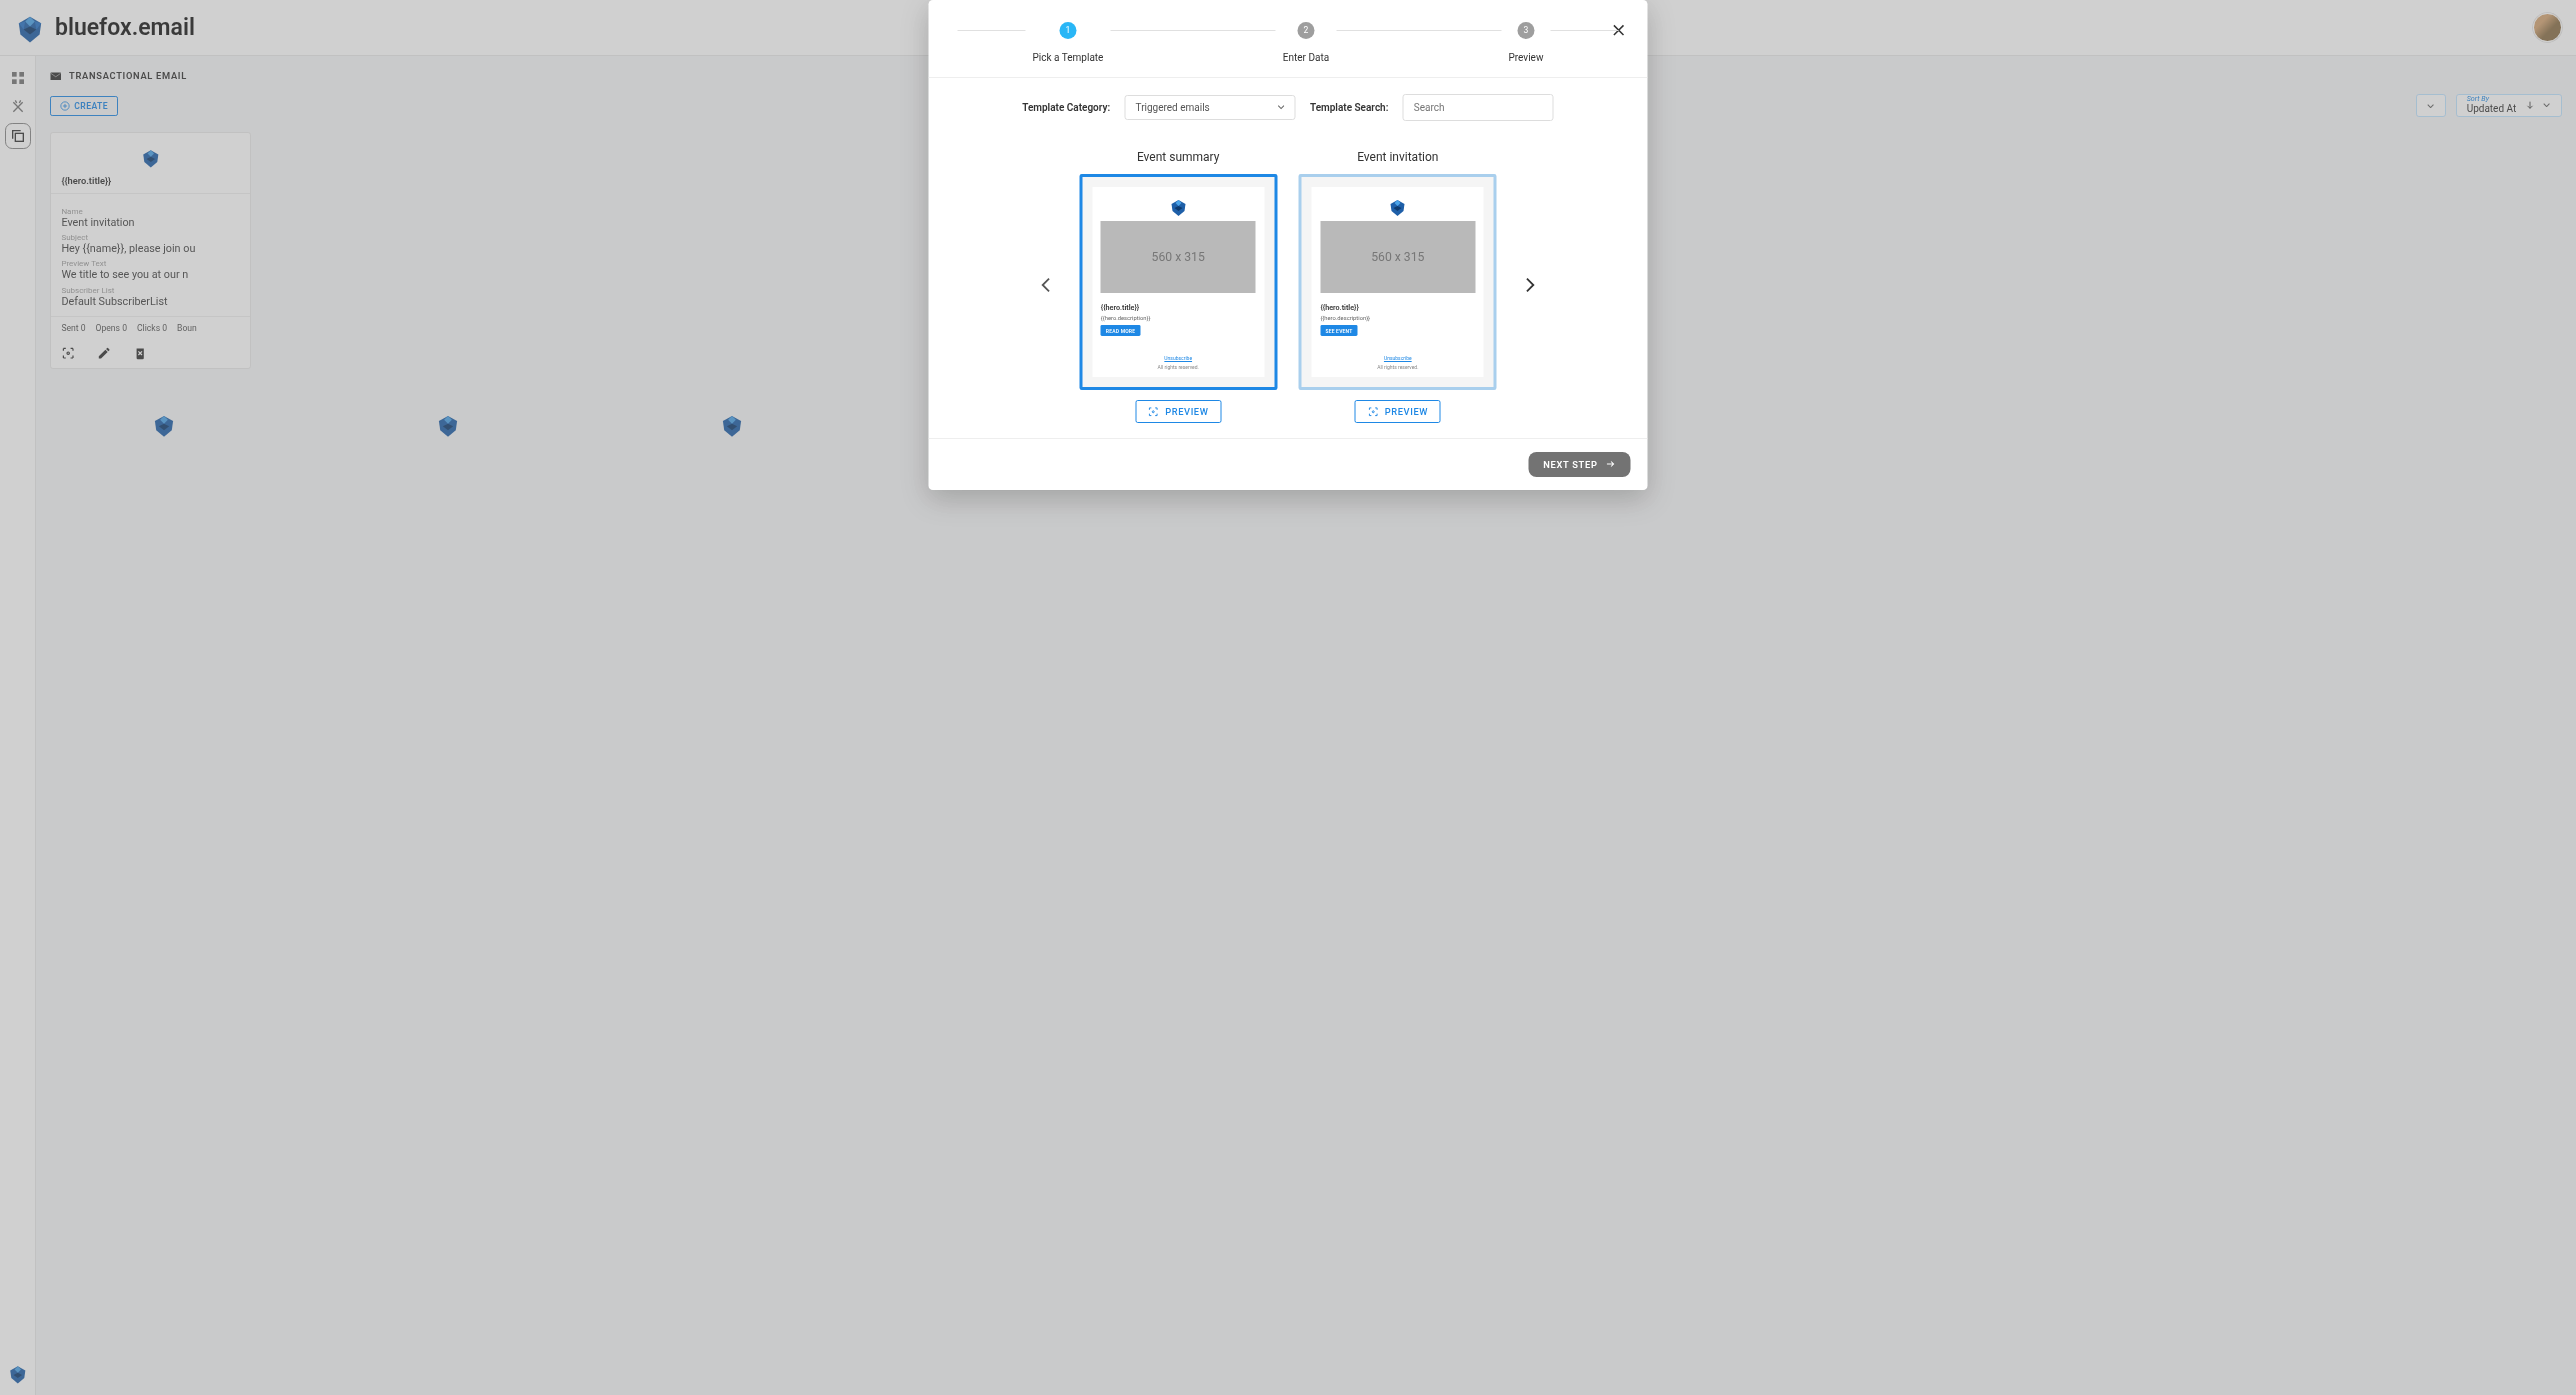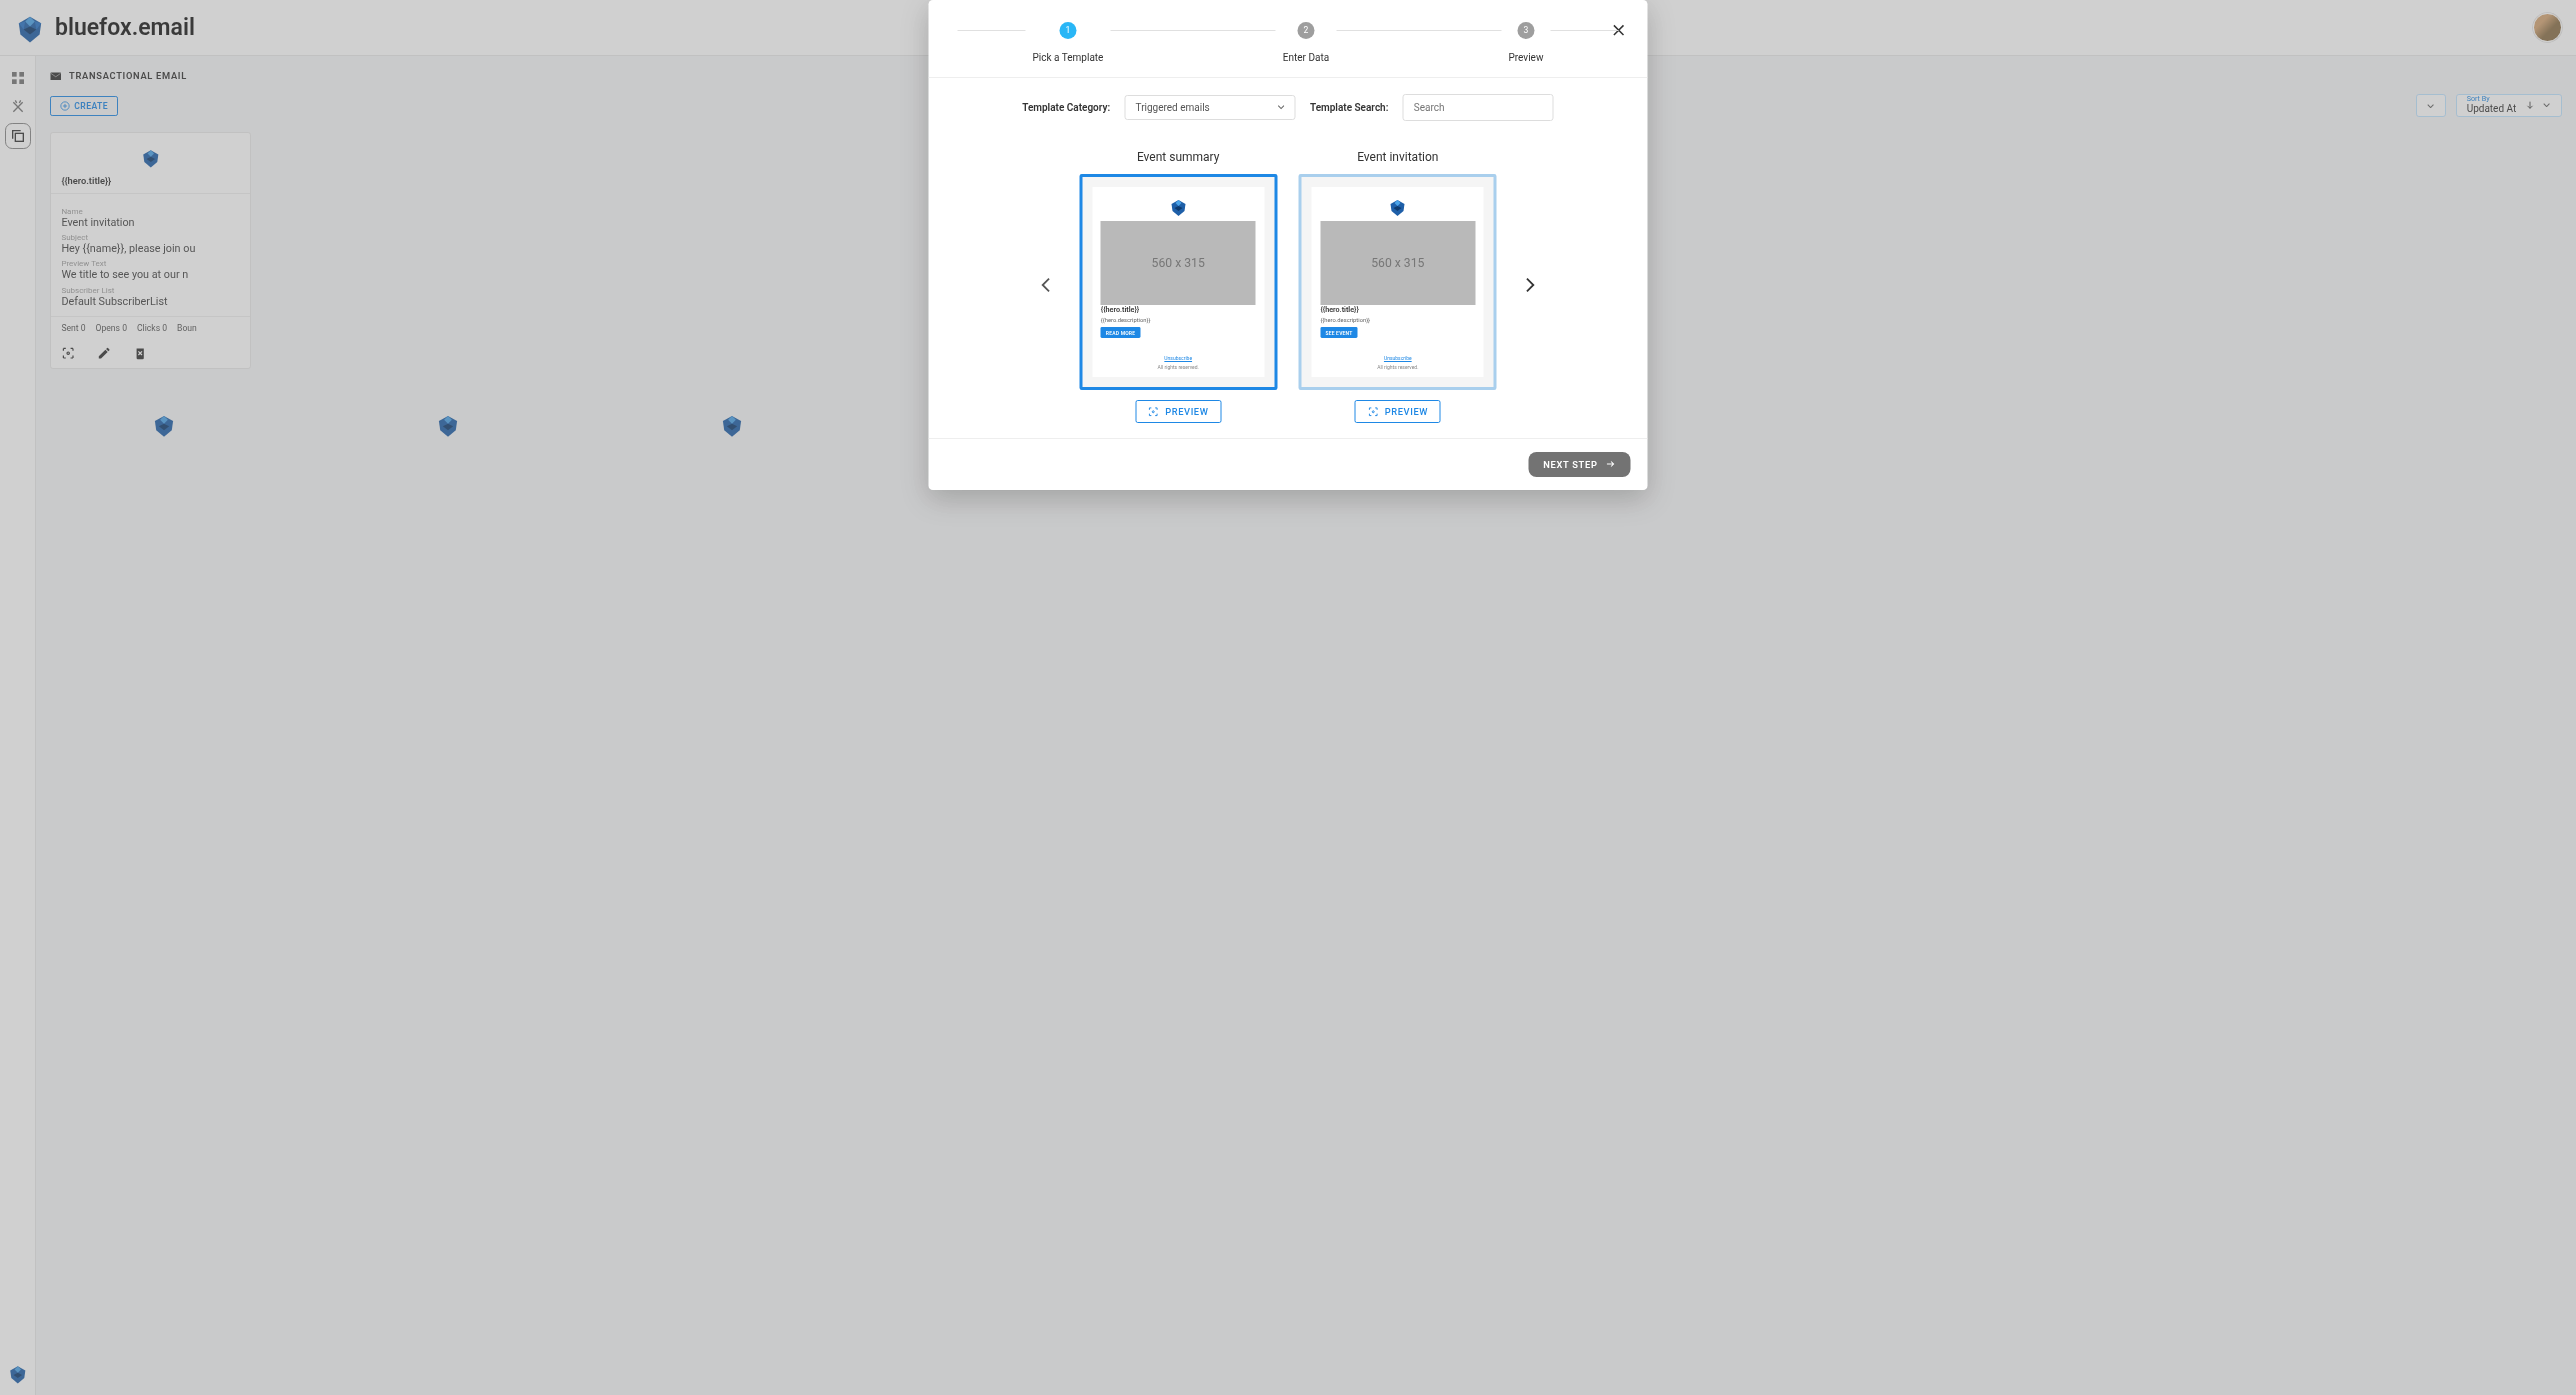--- a/index.html
+++ b/index.html
@@ -141,20 +141,21 @@
       display: flex;
       align-items: center;
       gap: 8.6px;
     }
     .sort-label {
       font-size: 7.2px;
       color: #1e88e5;
       position: absolute;
       top: -1.4px;
       left: 10px;
+      font-style: italic;
     }
     .sort-value {
       font-size: 10px;
       color: #333;
       margin-top: 5.8px;
     }
     .card-grid {
       display: flex;
       gap: 21.6px;
       flex-wrap: wrap;
@@ -367,26 +368,26 @@
       background: #fff;
       flex: 1;
       padding: 7.2px 8.6px;
       display: flex;
       flex-direction: column;
     }
     .tc-logo { margin: 2.9px auto 4.3px; width: 20px; height: 20px; }
     .tc-img {
       background: #b9b9b9;
       color: #777;
-      height: 84px;
+      height: 72px;
       display: flex;
       align-items: center;
       justify-content: center;
       font-size: 12.2px;
-      margin-bottom: 0;
+      margin-bottom: 10px;
     }
     .tc-title { font-size: 7.2px; font-weight: 600; color: #333; }
     .tc-desc { font-size: 5.8px; color: #666; margin: 2.9px 0 4.3px; }
     .tc-btn {
       background: #1e88e5;
       color: #fff;
       font-size: 5px;
       font-weight: 600;
       padding: 2.2px 5px;
       width: fit-content;

